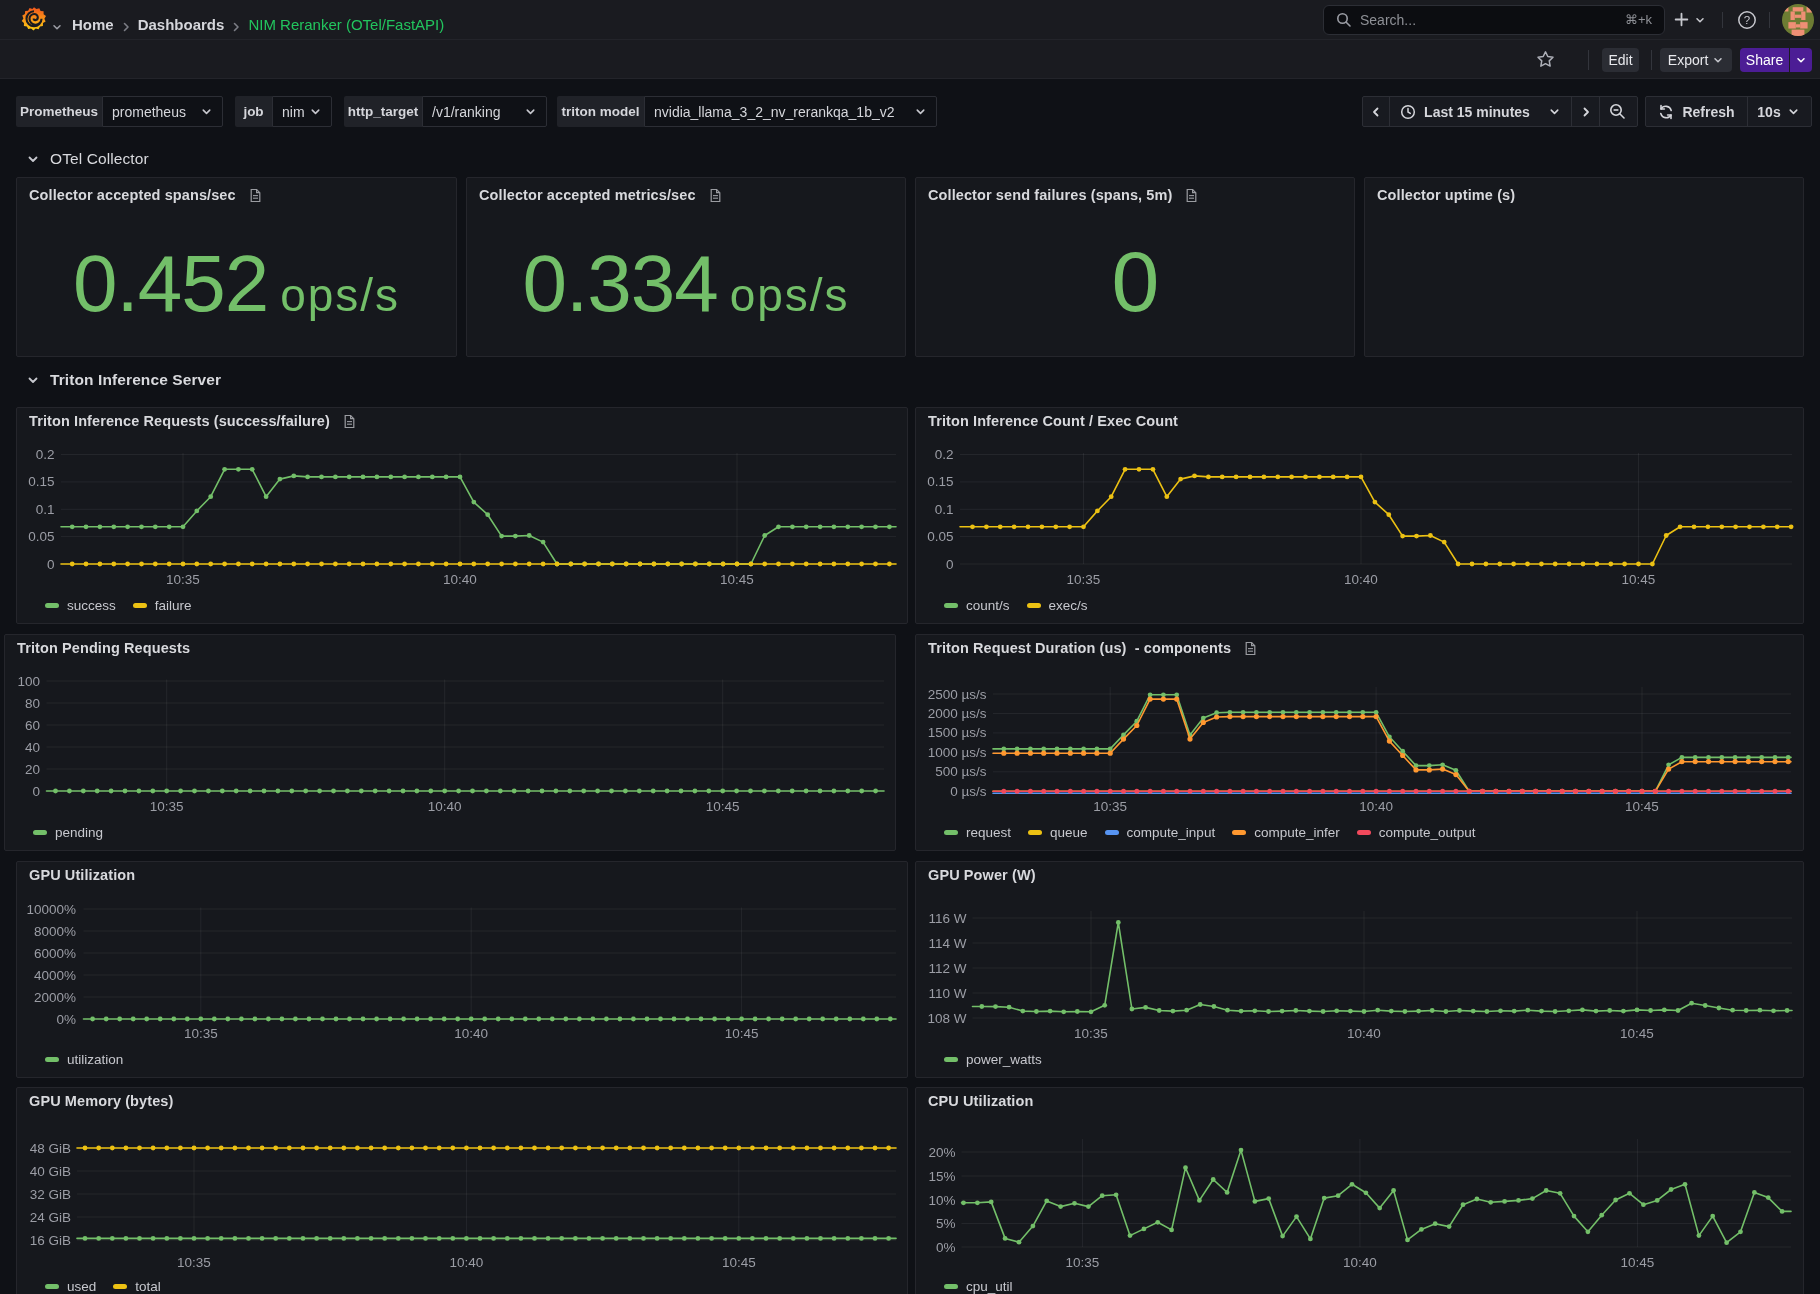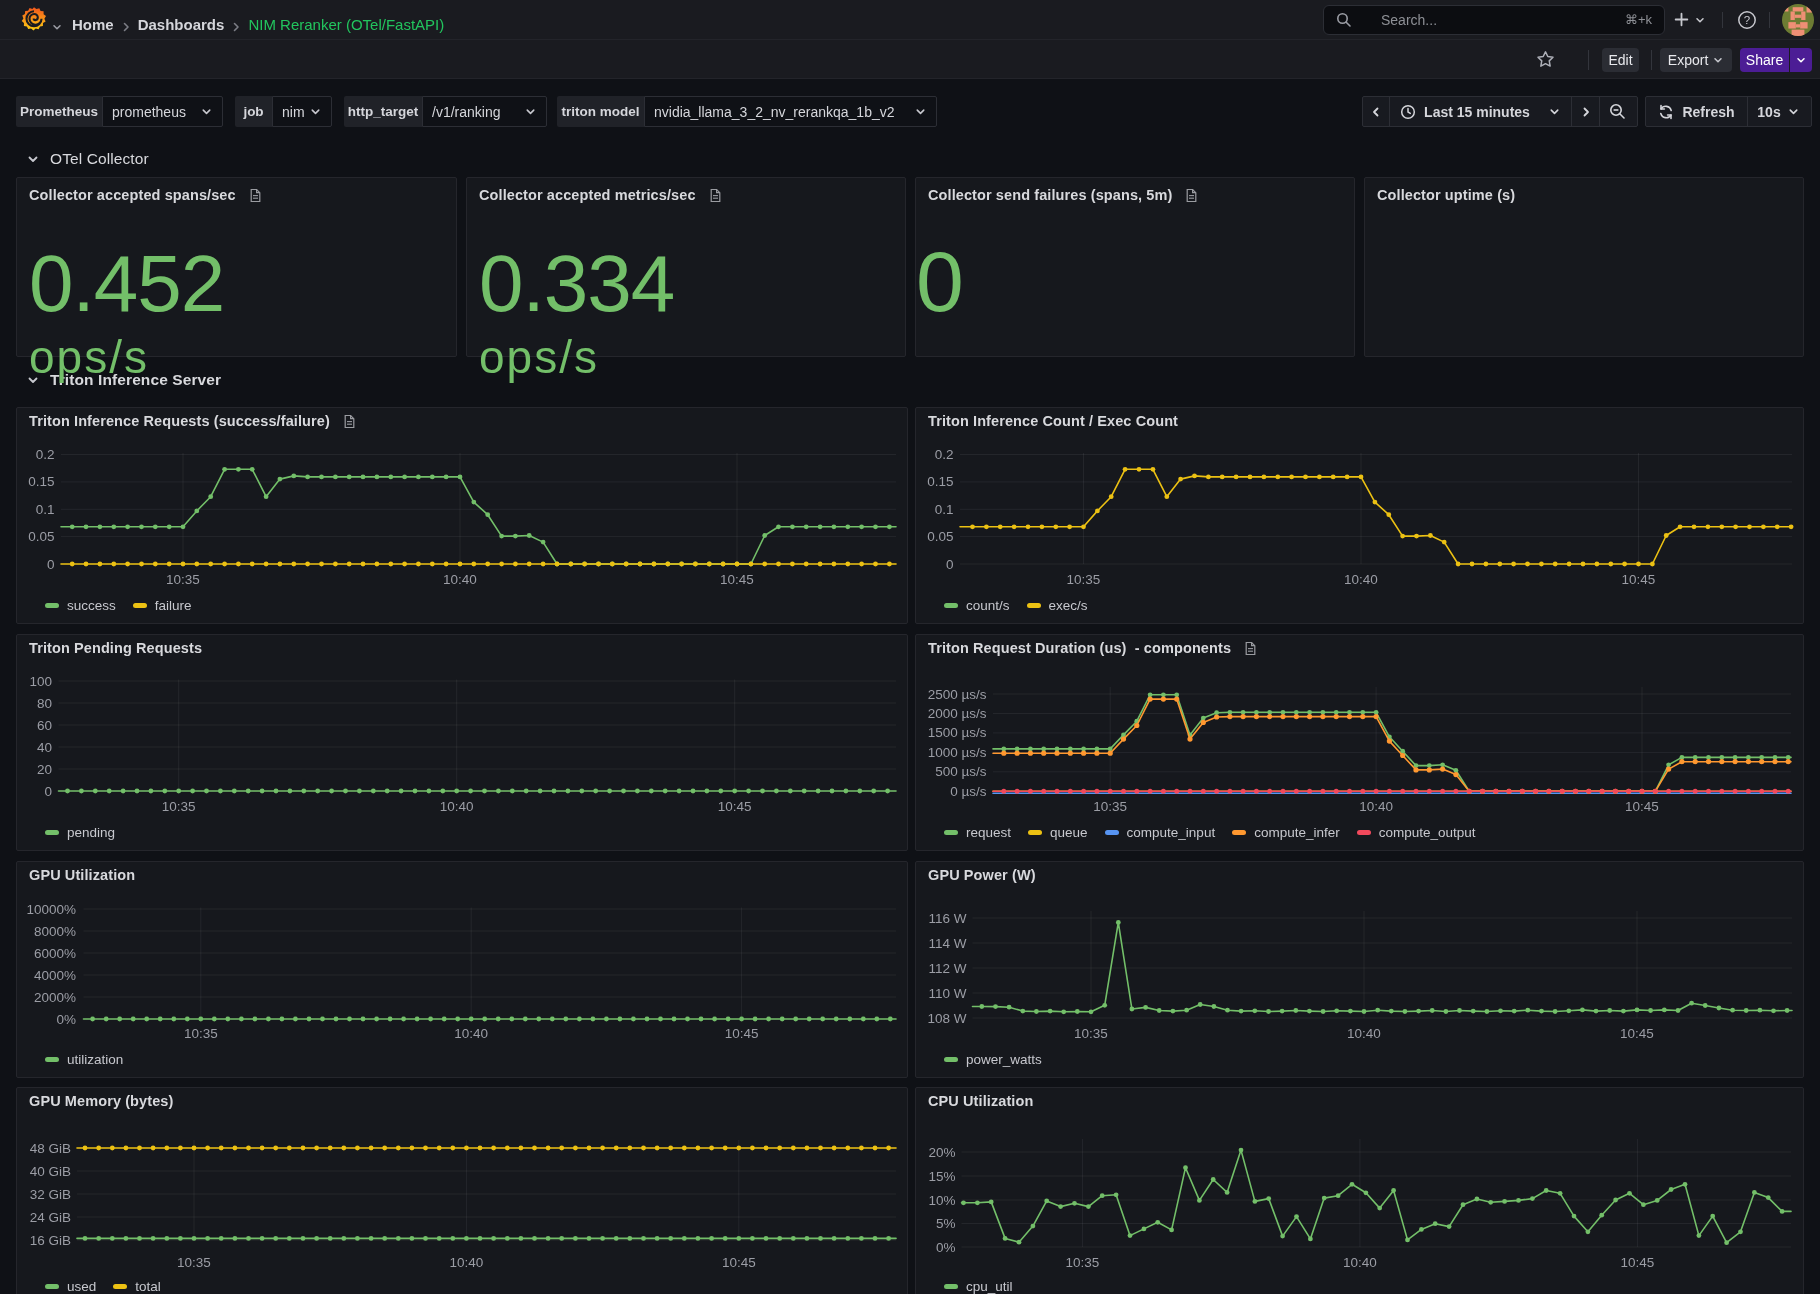--- a/index.html
+++ b/index.html
@@ -4,21 +4,21 @@
 html,body { width:1820px; height:1294px; background:#0f1116; overflow:hidden;
   font-family:"Liberation Sans",sans-serif; -webkit-font-smoothing:antialiased; }
 body { position:relative; }
 .nav { position:absolute; left:0; top:0; width:1820px; height:40px; background:#1a1b20;
   border-bottom:1px solid #23242a; display:flex; align-items:center; z-index:5; }
 .crumb { font-size:15px; font-weight:600; color:#d5d6db; }
 .crumb.dim { color:#22c55e; font-weight:400; }
 .csep { margin:0 6px; display:flex; align-items:center; }
 .search { width:342px; height:30px; background:#0c0d11; border:1px solid #2c2e35; border-radius:6px;
   display:flex; align-items:center; padding:0 12px; gap:8px; }
-.stxt { font-size:14px; color:#8e9096;margin-left:21px; }
+.stxt { font-size:14px; color:#8e9096; }
 .skbd { margin-left:auto; font-size:13px; color:#8e9096; }
 .vdiv { width:1px; height:16px; background:#33353c; }
 .toolbar { position:absolute; left:0; top:40px; width:1820px; height:39px; background:#1a1b20;
   border-bottom:1px solid #23242a; z-index:5; }
 .btn { height:24px; display:flex; align-items:center; justify-content:center; font-size:14px;
   font-weight:500; border-radius:4px;margin-left:32px; }
 .btn.sec { background:#2b2d34; color:#e8e9ed; }
 .btn.pri { background:#4c1d95; color:#fff; font-weight:500; }
 .vlabel { position:absolute; top:96px; height:31px; background:#202228; border-radius:2px 0 0 2px;
   display:flex; align-items:center; justify-content:center; font-size:13.5px; font-weight:600;
@@ -27,21 +27,21 @@
   border-radius:0 2px 2px 0; display:flex; align-items:center; justify-content:space-between;
   padding:0 9px; font-size:14px; color:#d5d6db; }
 .tgroup { position:absolute; top:96px; height:31px; display:flex; background:#181a20;
   border:1px solid #2c2e35; border-radius:2px; }
 .tseg { display:flex; align-items:center; justify-content:center; border-right:1px solid #2c2e35; }
 .tlab { font-size:14px; font-weight:600; color:#d5d6db; }
 .panel { position:absolute; background:#16181d; border:1px solid #25262c; border-radius:2px; }
 .ptitle { position:absolute; left:12px; top:9px; display:flex; align-items:center; font-size:14.5px;
   font-weight:600; color:#d8d9dd; letter-spacing:.1px; }
 .bigv { position:absolute; left:0; right:0; display:flex; align-items:baseline; justify-content:center;
-  font-weight:500;flex-direction:column; }
+  font-weight:500; }
 .legend { position:absolute; left:28px; display:flex; align-items:center; gap:17px; }
 .li { display:flex; align-items:center; gap:8px; font-size:13.5px; color:#c7c8ce; }
 .pill { width:14px; height:4.5px; border-radius:2.5px; display:inline-block; }
 svg text { font-family:"Liberation Sans",sans-serif; }
 </style></head><body>
 
 <div class="nav">
   <div style="display:flex;align-items:flex-end;padding-left:21px">
     <svg width="26" height="27" viewBox="0 0 26 27" style="flex:none">
 <defs>
@@ -496,21 +496,21 @@
       <circle cx="833.5" cy="118.8" r="2.4" fill="#ecc113"></circle>
       <circle cx="847.4" cy="118.8" r="2.4" fill="#ecc113"></circle>
       <circle cx="861.2" cy="118.8" r="2.4" fill="#ecc113"></circle>
       <circle cx="875.1" cy="118.8" r="2.4" fill="#ecc113"></circle>
     </svg>
     <div class="legend" style="top:190px">
       <span class="li"><span class="pill" style="background:#73BF69"></span>count/s</span>
       <span class="li"><span class="pill" style="background:#ecc113"></span>exec/s</span>
     </div>
   </div>
-<div class="panel" style="left:16px;top:634px;width:892px;height:217px">
+<div class="panel" style="left:4px;top:634px;width:892px;height:217px">
     <div class="ptitle" style="top:5px">Triton Pending Requests</div>
     <svg width="892" height="217" style="position:absolute;left:0;top:0">
       <line x1="41.5" y1="46" x2="879" y2="46" stroke="rgba(204,204,220,0.08)" stroke-width="1"></line>
       <line x1="41.5" y1="68" x2="879" y2="68" stroke="rgba(204,204,220,0.08)" stroke-width="1"></line>
       <line x1="41.5" y1="90" x2="879" y2="90" stroke="rgba(204,204,220,0.08)" stroke-width="1"></line>
       <line x1="41.5" y1="112" x2="879" y2="112" stroke="rgba(204,204,220,0.08)" stroke-width="1"></line>
       <line x1="41.5" y1="134" x2="879" y2="134" stroke="rgba(204,204,220,0.08)" stroke-width="1"></line>
       <line x1="41.5" y1="156" x2="879" y2="156" stroke="rgba(204,204,220,0.08)" stroke-width="1"></line>
       <line x1="161.7" y1="44.5" x2="161.7" y2="156" stroke="rgba(204,204,220,0.08)" stroke-width="1"></line>
       <line x1="439.7" y1="44.5" x2="439.7" y2="156" stroke="rgba(204,204,220,0.08)" stroke-width="1"></line>

